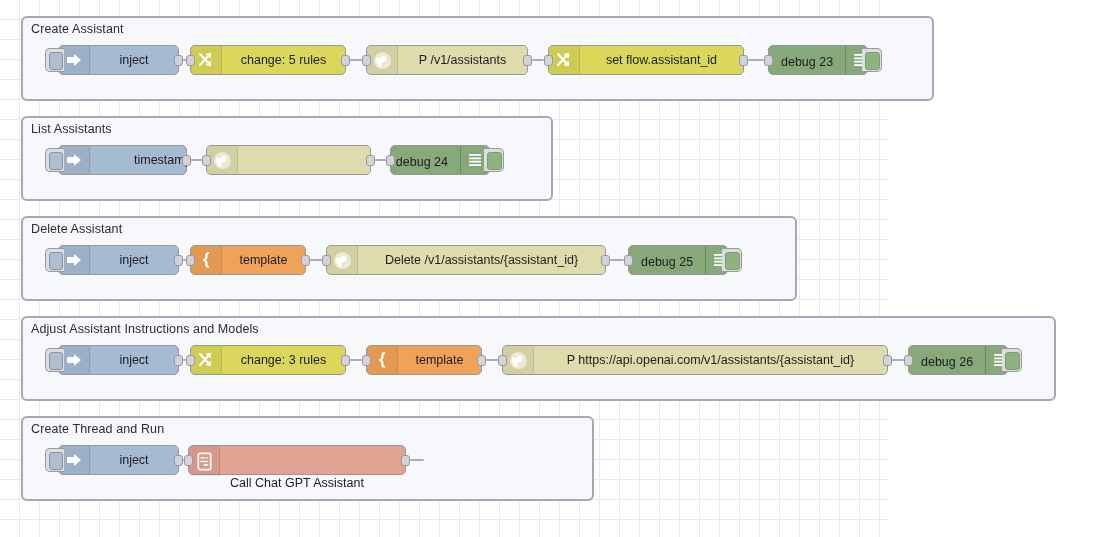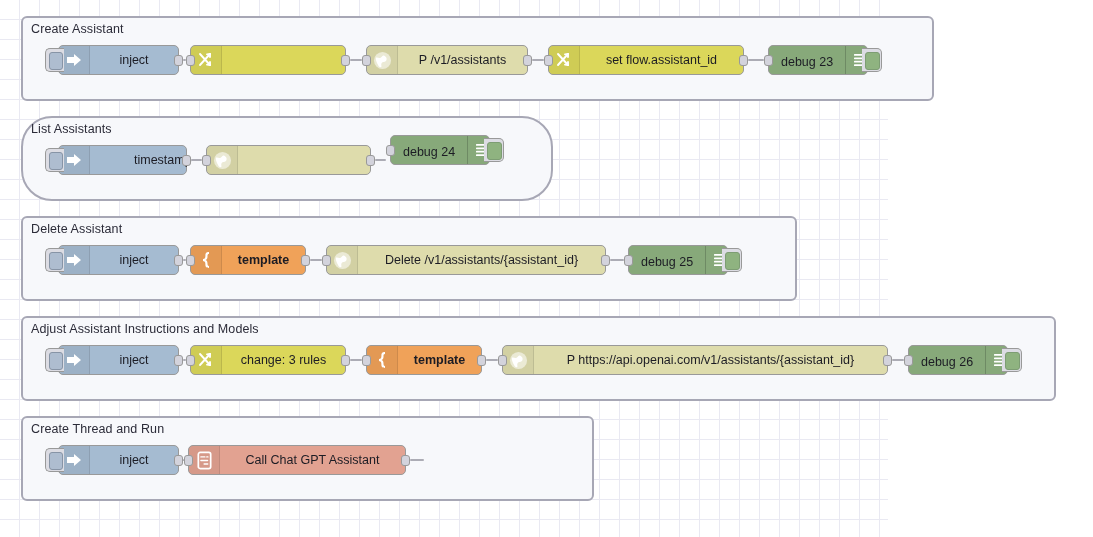--- a/index.html
+++ b/index.html
@@ -116,23 +116,23 @@
   .wire{
     position:absolute;
     height:2px;
     background:#acacb5;
     border-radius:1px;
   }
   
   .c-inject   {background:#a5bbd1;}
   .c-change   {background:#dbd75a;}
   .c-http     {background:#dedcac;}
-  .c-template {background:#f0a259;font-weight:bold;}
+  .c-template {background:#f0a259;}
   .c-debug    {background:#87a97a;}
-  .c-openai   {background:#e2a291;}
+  .c-openai   {background:#e2a291;flex-direction:column;}
   .c-debug .node-label{padding:16px 12px;}
   .debug-lines{
     width:28px;flex:0 0 28px;
     border-left:1px solid rgba(0,0,0,0.18);
     display:flex;align-items:center;justify-content:center;
   }
   svg{display:block;}
 </style>
 </head>
 <body>
@@ -160,20 +160,21 @@
           <g stroke="#ffffff" stroke-width="1.9" fill="none" stroke-linecap="round">
             <path d="M3 3 L13 14"></path>
             <path d="M13 3 L3 14"></path>
             <path d="M13 3 l0 3"></path>
             <path d="M13 3 l-3 0.4"></path>
             <path d="M13 14 l-3 -0.4"></path>
             <path d="M13 14 l0 -3"></path>
           </g>
         </svg>
       </div>
+      <div class="node-label center">change: 5 rules</div>
       <div class="port in"></div>
       <div class="port out"></div>
     </div>
     <div class="wire" style="left: 350px; top: 59px; width: 12px;"></div>
     <div class="node c-http" style="left: 366px; top: 45px; width: 162px;">
       <div class="node-icon">
         <svg width="19" height="19" viewBox="0 0 20 20">
           <circle cx="10" cy="10" r="9" fill="#ffffff" opacity="0.55"></circle>
           <path d="M3 7c2-1 3 1 5 0s2-3 4-2 3 3 2 5-4 1-5 3 1 4-1 4-3-3-4-5-1-4-1-5z" fill="#ffffff"></path>
         </svg>
@@ -211,21 +212,21 @@
             <rect x="3" y="9.8" width="12" height="1.8" rx="0.6"></rect>
             <rect x="3" y="13.2" width="12" height="1.8" rx="0.6"></rect>
           </g>
         </svg>
       </div>
       <div class="debug-btn">
         <i></i>
       </div>
       <div class="port in"></div>
     </div>
-    <div class="group" style="left: 21px; top: 116px; width: 532px; height: 85px; border-radius: 31px;">
+    <div class="group" style="left: 21px; top: 116px; width: 532px; height: 85px;">
       <div class="group-label">List Assistants</div>
     </div>
     <div class="node c-inject" style="left: 58px; top: 145px; width: 129px; gap: 34px;">
       <div class="inject-btn">
         <i></i>
       </div>
       <div class="node-icon">
         <svg width="18" height="18" viewBox="0 0 18 18">
           <path d="M2 6h7V3l7 6-7 6v-3H2z" fill="#ffffff"></path>
         </svg>
@@ -238,21 +239,21 @@
       <div class="node-icon">
         <svg width="19" height="19" viewBox="0 0 20 20">
           <circle cx="10" cy="10" r="9" fill="#ffffff" opacity="0.55"></circle>
           <path d="M3 7c2-1 3 1 5 0s2-3 4-2 3 3 2 5-4 1-5 3 1 4-1 4-3-3-4-5-1-4-1-5z" fill="#ffffff"></path>
         </svg>
       </div>
       <div class="port in"></div>
       <div class="port out"></div>
     </div>
     <div class="wire" style="left: 375px; top: 159px; width: 11px;"></div>
-    <div class="node c-debug" style="left: 390px; top: 135px; width: 100px;">
+    <div class="node c-debug" style="left: 390px; top: 145px; width: 100px; justify-content: flex-end;">
       <div class="node-label center italic">debug 24</div>
       <div class="debug-lines">
         <svg width="18" height="18" viewBox="0 0 18 18">
           <g fill="#ffffff">
             <rect x="3" y="3" width="12" height="1.8" rx="0.6"></rect>
             <rect x="3" y="6.4" width="12" height="1.8" rx="0.6"></rect>
             <rect x="3" y="9.8" width="12" height="1.8" rx="0.6"></rect>
             <rect x="3" y="13.2" width="12" height="1.8" rx="0.6"></rect>
           </g>
         </svg>

